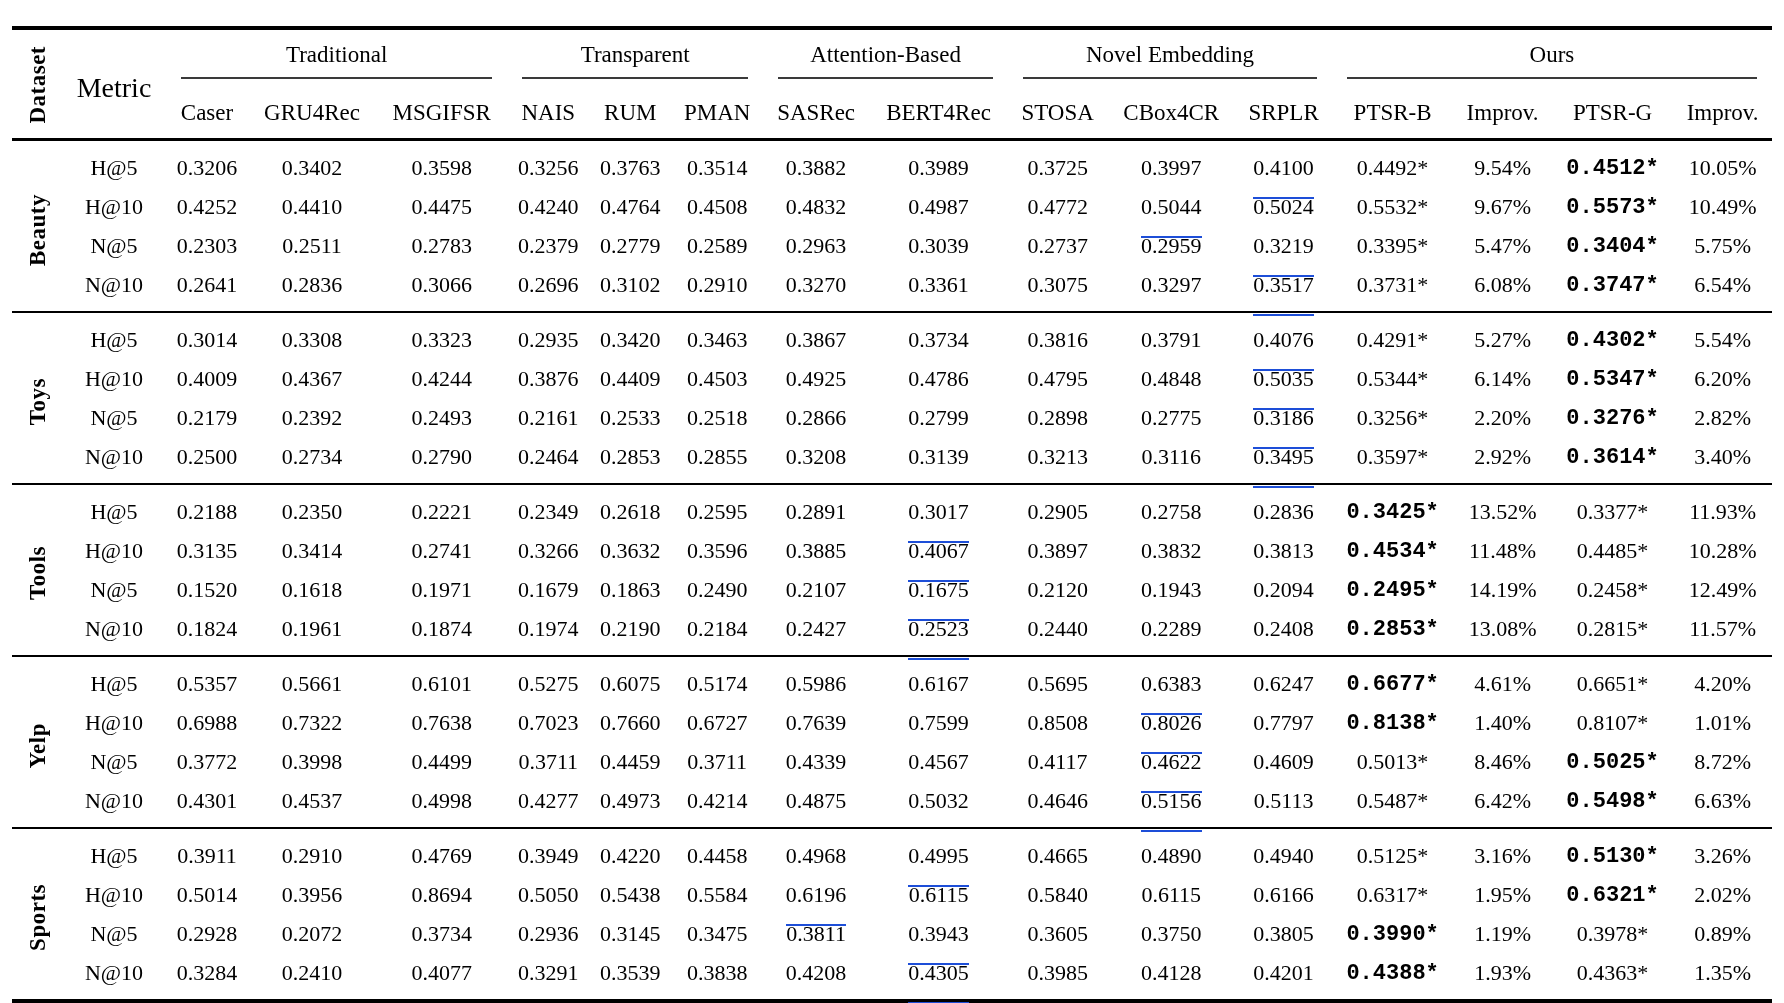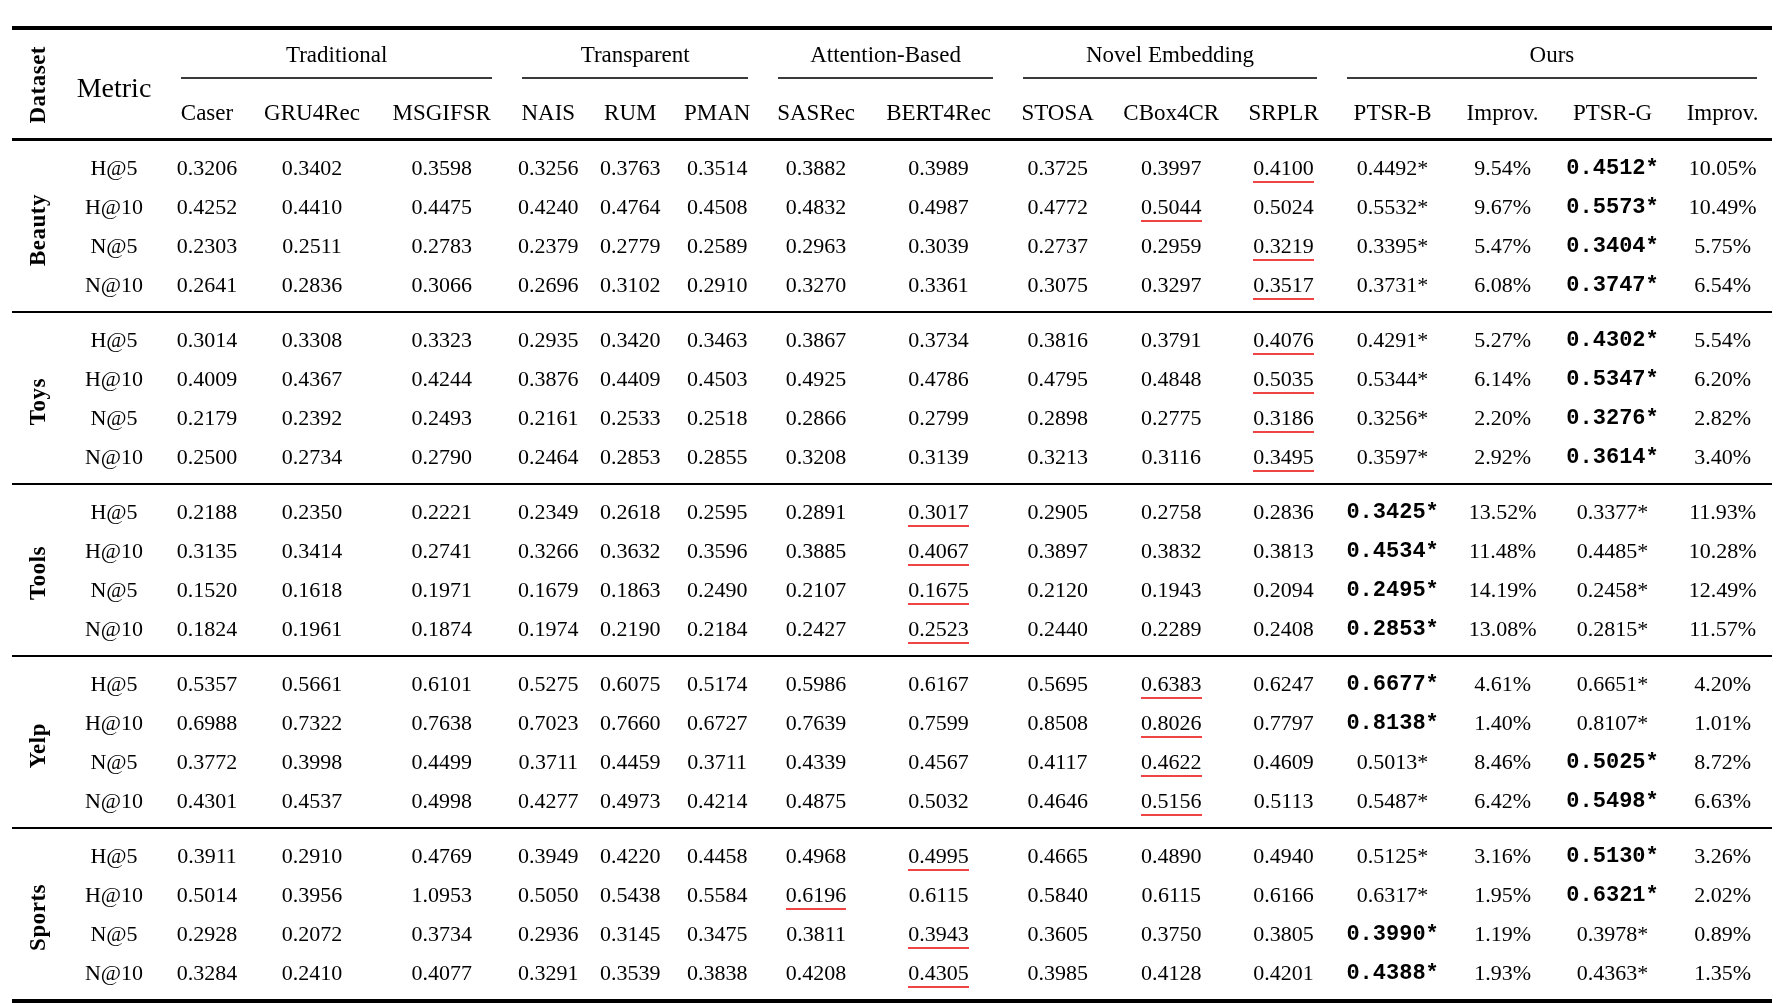--- a/index.html
+++ b/index.html
@@ -31,21 +31,21 @@
   }
 
   
   td { font-size:22px; padding:6px 3px; }
   td.metric { font-size:22px; padding-left:8px; padding-right:8px; }
   tr.sec-start td { padding-top:13px; }
   tr.sec-end td { padding-bottom:13px; }
   tr.sec-end td, td.dscell.sep { border-bottom:2.5px solid #000; }
   td.dscell { vertical-align:middle; padding:0; }
 
-  .u { border-bottom:2px solid #ef4444; padding-bottom:1px; }
+  .u { border-bottom:2px solid #1d4ed8; padding-bottom:17px; }
   .b { font-weight:bold;font-family:Liberation Mono, monospace; }
 </style>
 </head>
 <body>
 
 <div class="page">
   <table class="results">
     <colgroup>
       <col style="width:50px">
         <col style="width:104px">
@@ -423,21 +423,21 @@
           <td><span>0.4940</span></td>
           <td><span>0.5125*</span></td>
           <td><span>3.16%</span></td>
           <td><span class="b">0.5130*</span></td>
           <td><span>3.26%</span></td>
         </tr>
         <tr>
           <td class="metric">H@10</td>
           <td><span>0.5014</span></td>
           <td><span>0.3956</span></td>
-          <td><span>1.0953</span></td>
+          <td><span>0.8694</span></td>
           <td><span>0.5050</span></td>
           <td><span>0.5438</span></td>
           <td><span>0.5584</span></td>
           <td><span class="u">0.6196</span></td>
           <td><span>0.6115</span></td>
           <td><span>0.5840</span></td>
           <td><span>0.6115</span></td>
           <td><span>0.6166</span></td>
           <td><span>0.6317*</span></td>
           <td><span>1.95%</span></td>

